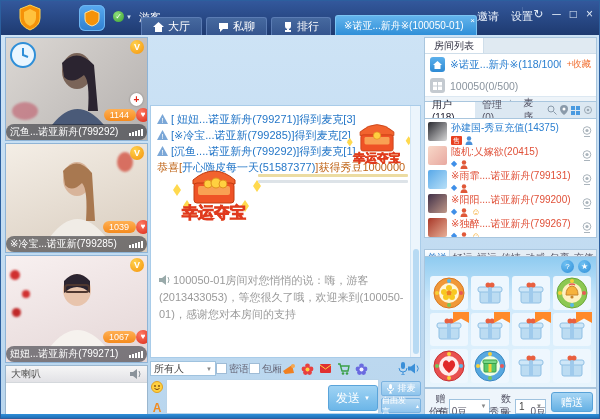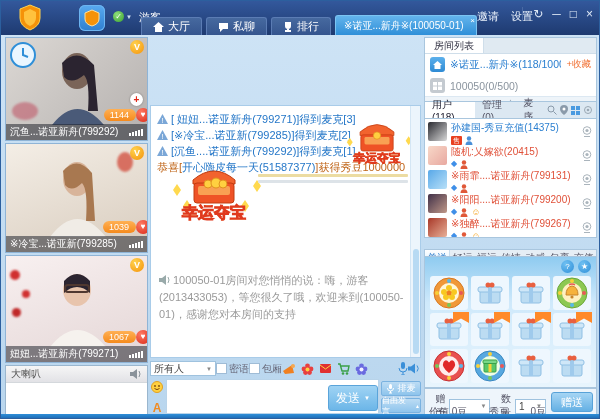--- a/index.html
+++ b/index.html
@@ -40,21 +40,21 @@
   .vip-badge{position:absolute;top:2px;right:3px;width:14px;height:14px;border-radius:50%;
     background:radial-gradient(circle at 35% 30%,#ffd24e,#f59209);color:#fff;font-size:9px;font-weight:bold;
     text-align:center;line-height:14px;}
   .vcount{position:absolute;right:11px;bottom:19px;background:linear-gradient(180deg,#ffb054,#f58a1c);
     color:#fff;font-size:9px;padding:1px 7px 1px 6px;border-radius:8px;}
   .vheart{position:absolute;right:-3px;bottom:18px;width:14px;height:14px;border-radius:50%;
     background:radial-gradient(circle at 35% 30%,#ff7a62,#d82818);color:#fff;font-size:8px;text-align:center;line-height:14px;}
   .vcross{position:absolute;right:4px;bottom:34px;width:13px;height:13px;border-radius:50%;background:#fff;
     color:#e02818;font-size:10px;font-weight:bold;text-align:center;line-height:13px;box-shadow:0 0 2px rgba(0,0,0,.4);}
   .vname{position:absolute;left:0;right:0;bottom:0;height:16px;background:rgba(35,38,48,.55);color:#fff;
-    font-size:10px;line-height:16px;padding:0 4px;display:flex;align-items:center;}
+    font-size:10px;line-height:16px;padding:0 4px;display:flex;align-items:center;border-radius:8px;}
   .vname .nm{flex:1;white-space:nowrap;overflow:hidden;}
   .bars{display:flex;align-items:flex-end;gap:1px;height:8px;}
   .bars i{width:2px;background:#fff;display:block;}
   .clock{position:absolute;left:4px;top:4px;}
   .blob{position:absolute;border-radius:50%;filter:blur(1px);}
   
   .horn{position:absolute;left:4px;top:364px;width:143px;height:50px;background:#fff;border:1px solid #9ab6ce;box-sizing:border-box;}
   .horn-hd{height:16px;background:linear-gradient(180deg,#f6f6f6,#e2e2e6);border-bottom:1px solid #d4d8dc;
     color:#555;font-size:10px;display:flex;align-items:center;justify-content:space-between;padding:0 5px;}
   

